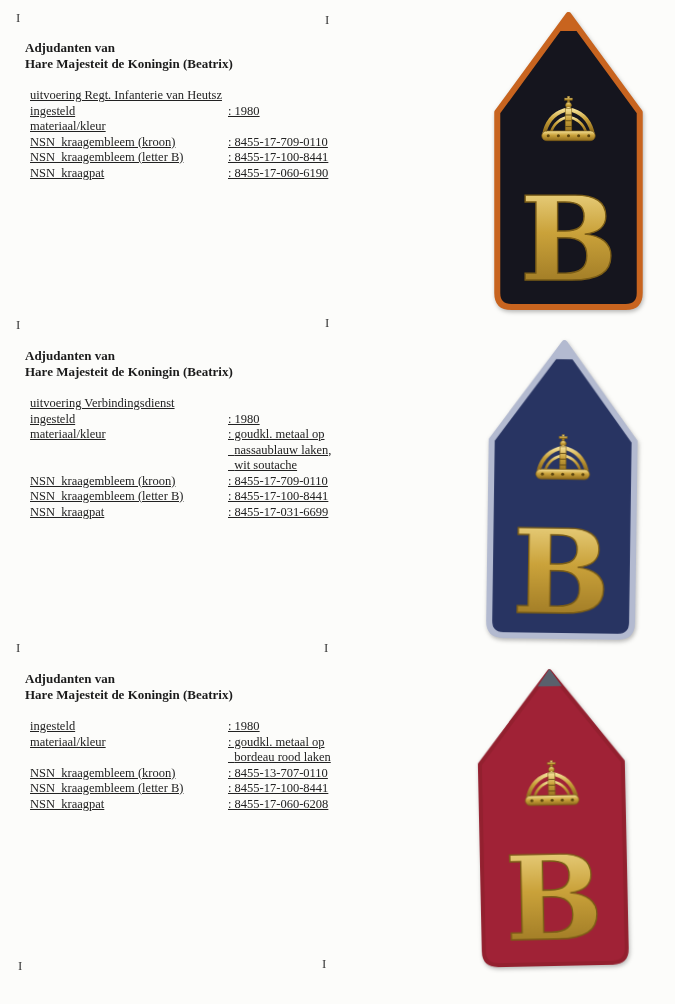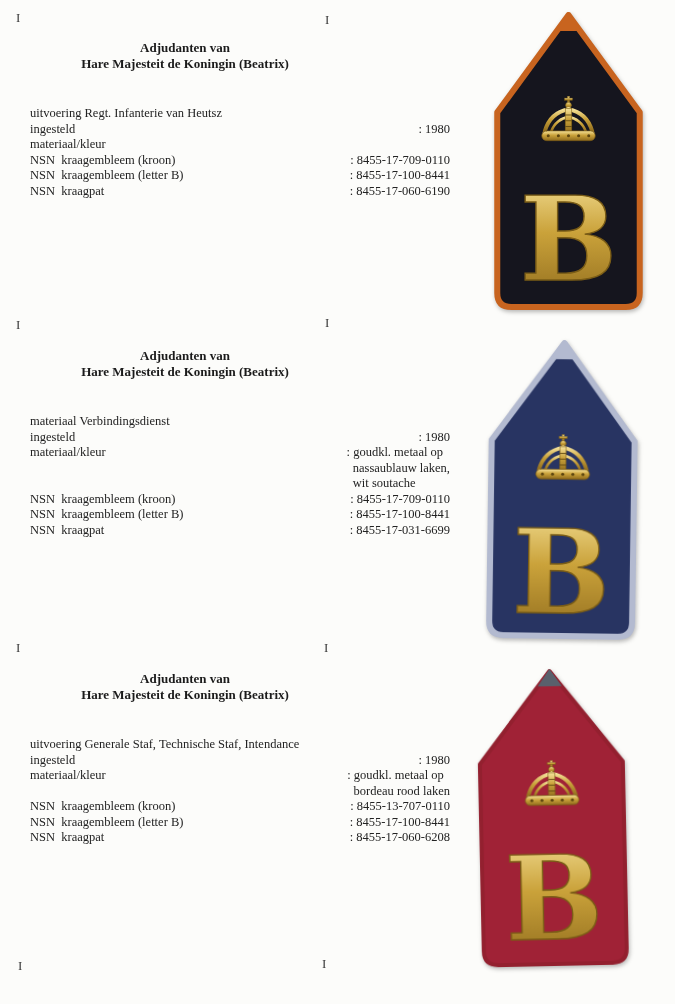--- a/index.html
+++ b/index.html
@@ -29,31 +29,31 @@
   .m8{left:322px;top:956px}
 
   
   .spec{position:absolute;left:0;width:450px;}
   .s1{top:40px}
   .s2{top:348px}
   .s3{top:671px}
 
   .titles{
     width:320px;margin-left:25px;
-    text-align:center;
+    text-align:left;
     font-weight:700;font-size:13px;line-height:16px;
     color:#1b1b1b;
   }
   .body{
-    margin-left:30px;margin-top:34px;
-    font-size:12.5px;line-height:15.5px;
+    margin-left:30px;margin-top:16px;
+    font-size:12.5px;line-height:15.5px;text-decoration:underline;
   }
   .uitv{white-space:pre-wrap;}
   .uitv2{white-space:pre-wrap;padding-left:62px;}
-  .row{display:flex;justify-content:space-between;}
+  .row{display:flex;}
   .lbl{width:198px;flex:0 0 198px;white-space:pre;}
   .val{white-space:pre-wrap;}
 
   
   .patch{
     position:absolute;
     filter:drop-shadow(1px 2px 2px rgba(0,0,0,.28));
   }
   .p1{left:487px;top:11px;width:163px;height:301px;}
   .p2{left:482px;top:338px;width:161px;height:304px;transform:rotate(.8deg);}
@@ -133,21 +133,21 @@
       </div>
     </div>
   </div>
 
   <div class="spec s2">
     <div class="titles">
       <div>Adjudanten van</div>
       <div>Hare Majesteit de Koningin (Beatrix)</div>
     </div>
     <div class="body">
-      <div class="uitv">materiaal Verbindingsdienst</div>
+      <div class="uitv">uitvoering Verbindingsdienst</div>
       <div class="uitv2"></div>
       <div class="row">
         <div class="lbl">ingesteld</div>
         <div class="val">: 1980</div>
       </div>
       <div class="row">
         <div class="lbl">materiaal/kleur</div>
         <div class="val">: goudkl. metaal op
   nassaublauw laken,
   wit soutache</div>
@@ -166,21 +166,20 @@
       </div>
     </div>
   </div>
 
   <div class="spec s3">
     <div class="titles">
       <div>Adjudanten van</div>
       <div>Hare Majesteit de Koningin (Beatrix)</div>
     </div>
     <div class="body">
-      <div class="uitv">uitvoering Generale Staf, Technische Staf, Intendance</div>
       <div class="row">
         <div class="lbl">ingesteld</div>
         <div class="val">: 1980</div>
       </div>
       <div class="row">
         <div class="lbl">materiaal/kleur</div>
         <div class="val">: goudkl. metaal op
   bordeau rood laken</div>
       </div>
       <div class="row">

